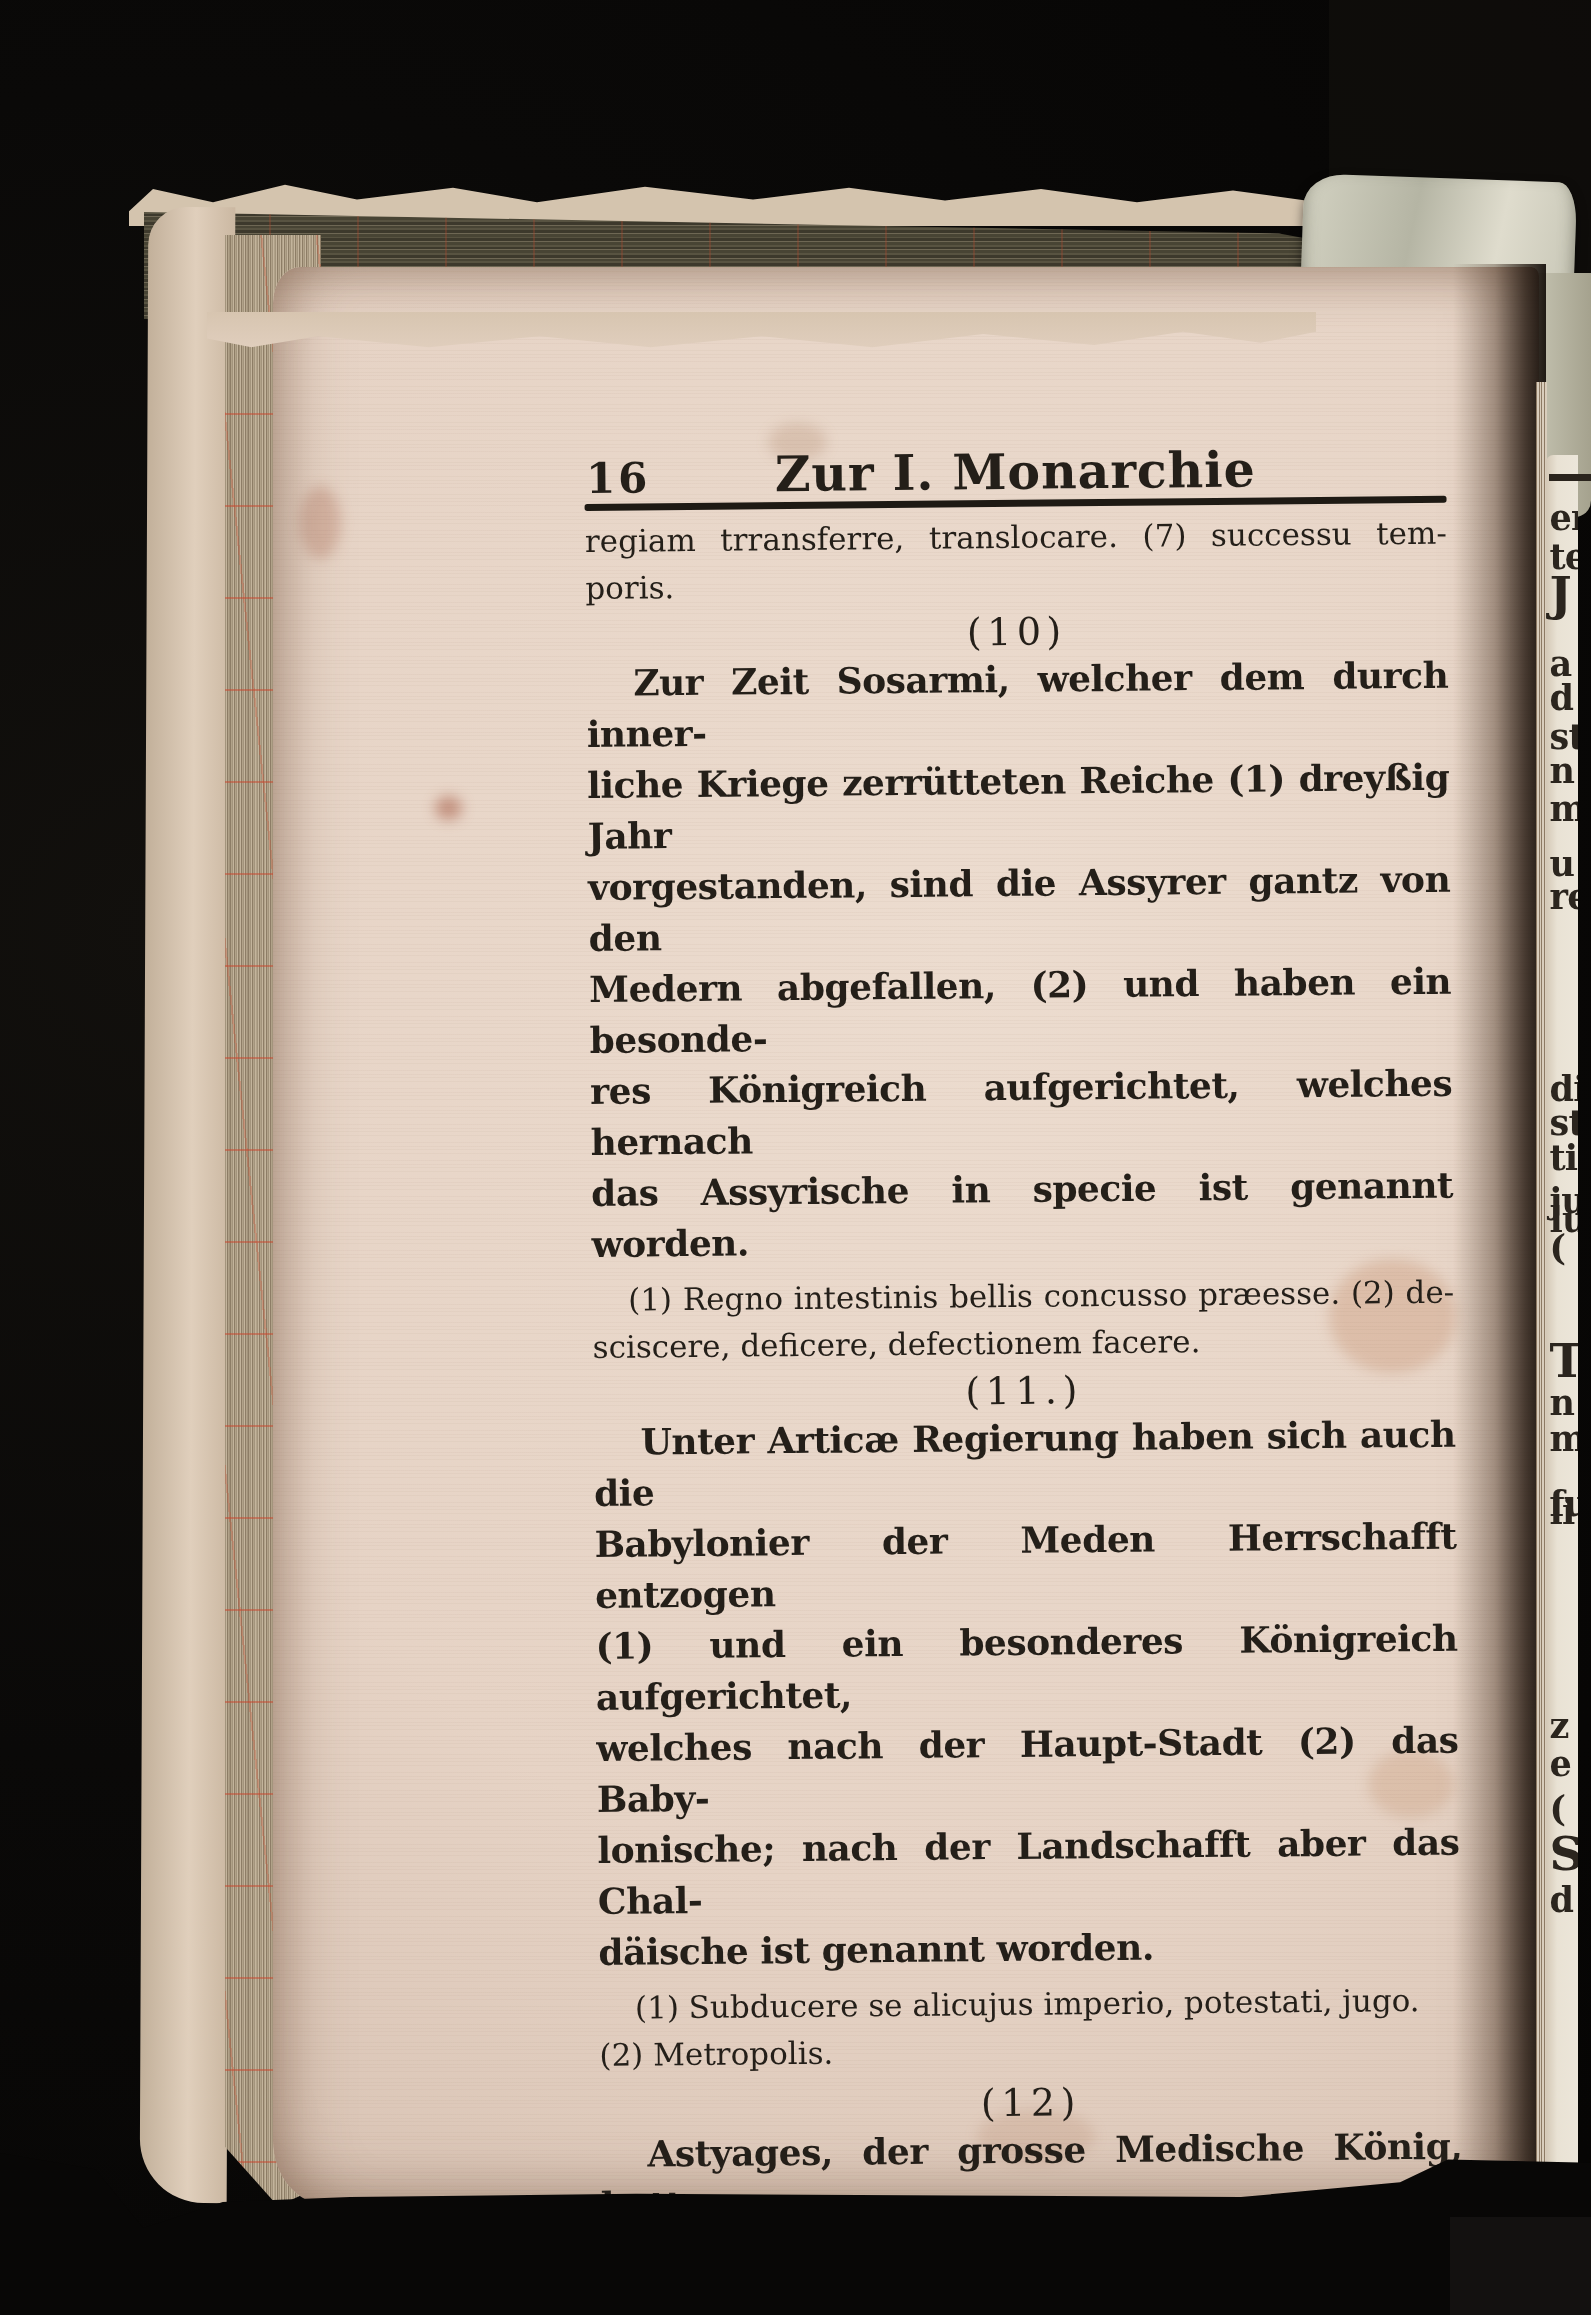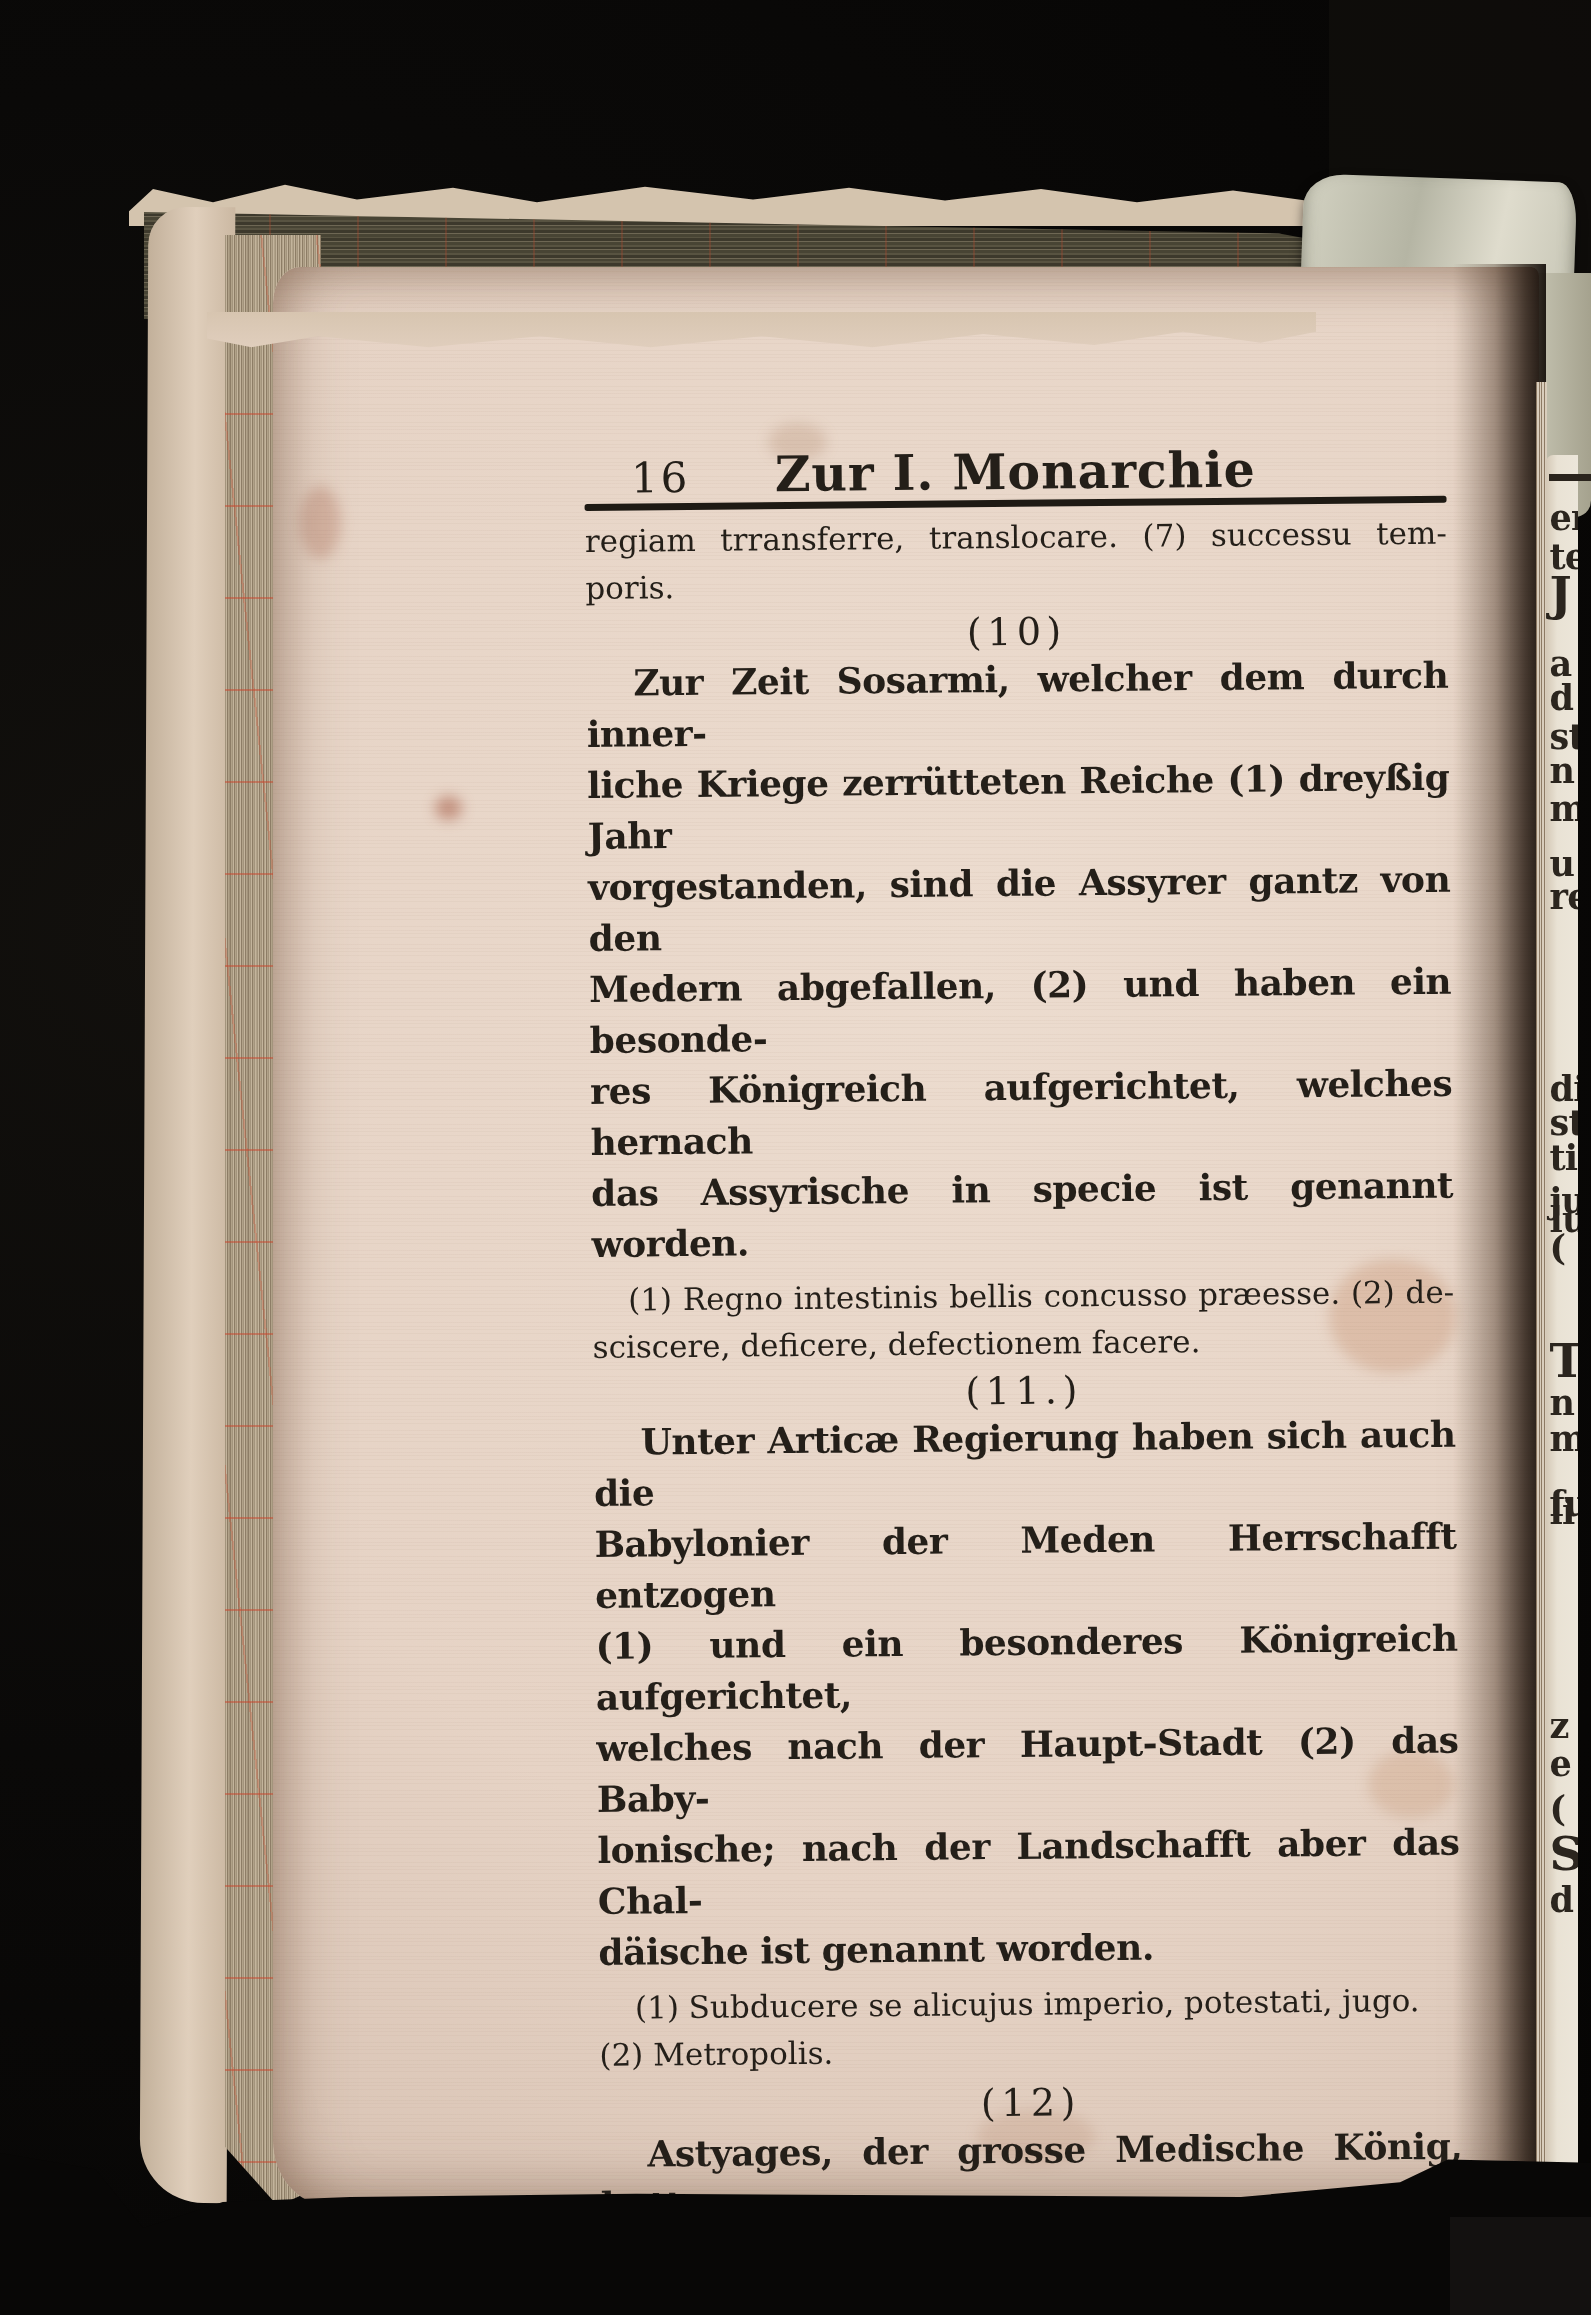--- a/index.html
+++ b/index.html
@@ -78,21 +78,21 @@
       100% 6%,100% 100%,0 100%); }
   .bottom-right-col { left:1450px; top:2217px; width:141px; height:99px; background:#131110; }
 
   
   .stain { border-radius:50%; filter:blur(6.4px); mix-blend-mode:multiply; }
 
   
   .text { left:584px; top:447px; width:862px; color:#241f19;
     transform:rotate(-.55deg); transform-origin:left top; }
   .runhead { position:relative; height:53px; }
-  .pagenum { position:absolute; left:1.8px; top:7.3px; font-size:42px; font-weight:400; letter-spacing:2.7px;margin-left:45px; }
+  .pagenum { position:absolute; left:1.8px; top:7.3px; font-size:42px; font-weight:700; letter-spacing:2.7px; }
   .title { text-align:center; font-size:49px; font-weight:700; letter-spacing:0.9px; }
   .rule { height:7.3px; margin-top:3.6px; background:#1e1a14; border-radius:2.7px; }
   .fnblock { margin-top:7.3px; }
   .fnline { font-size:31px; line-height:47px; font-weight:400; text-align:justify; text-align-last:justify; }
   .fnline.first { text-indent:36px; }
   .fnline.lastline { text-align-last:left; }
   .sechead { text-align:center; font-size:38px; line-height:44px; font-weight:400;
     letter-spacing:5.5px; margin-top:1.8px; }
   .bl { font-size:36px; line-height:51px; font-weight:700; letter-spacing:-0.5px;
     text-align:justify; text-align-last:justify; }

